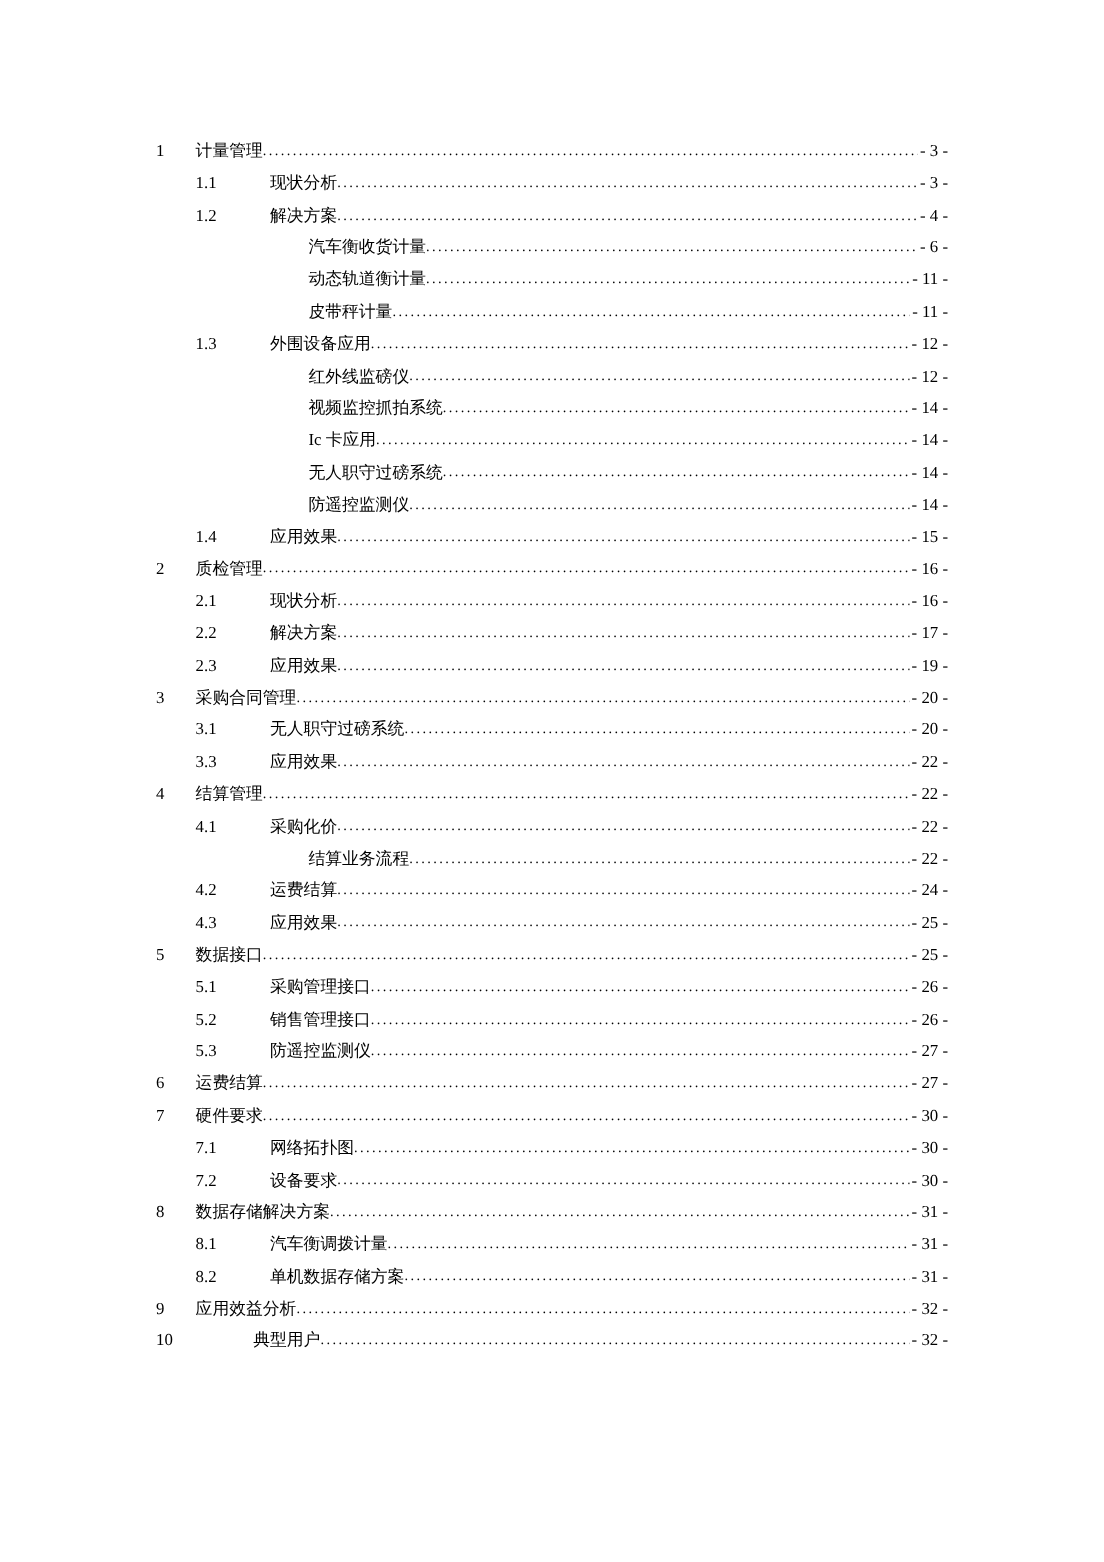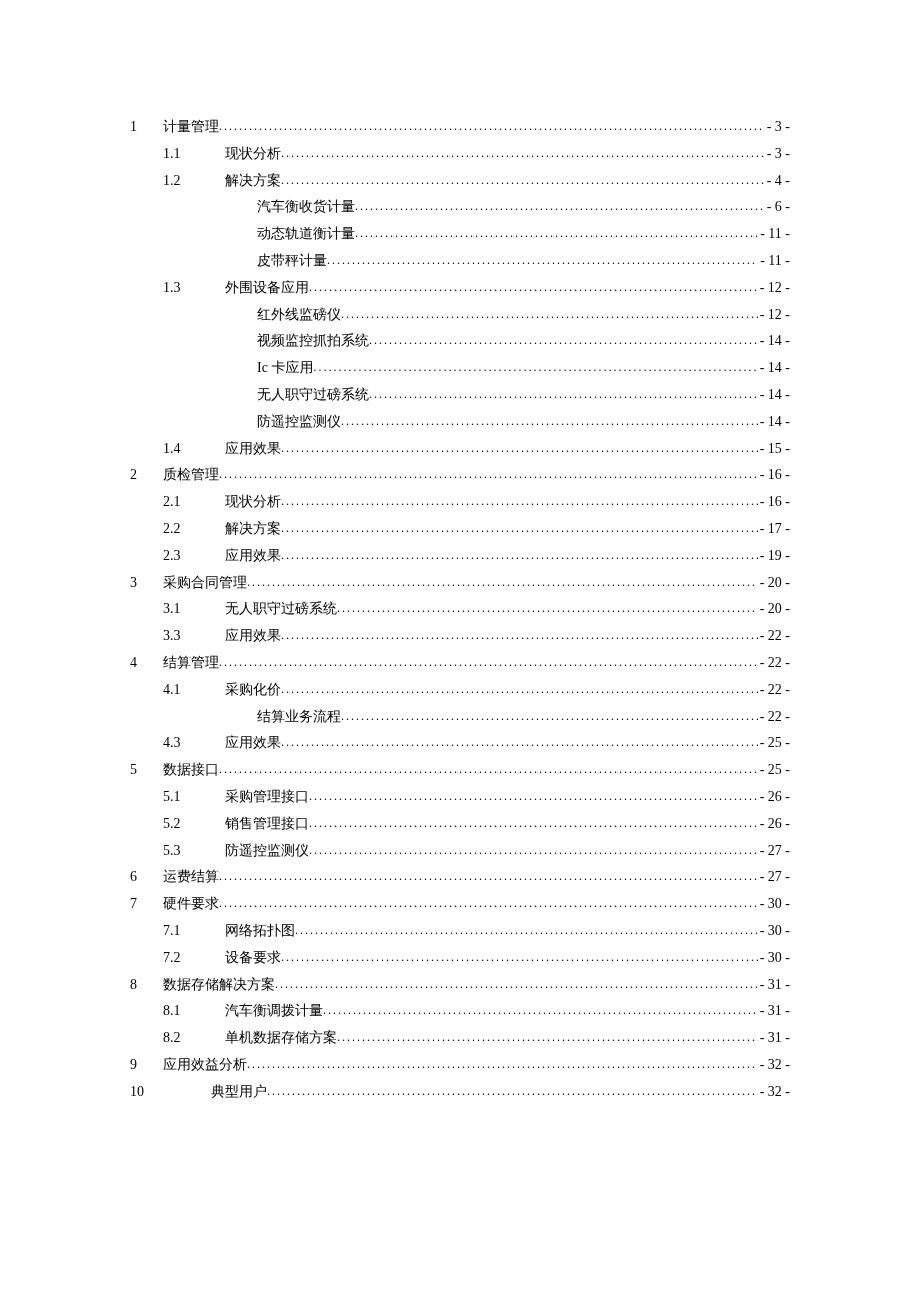--- a/index.html
+++ b/index.html
@@ -214,20 +214,27 @@
     <div class="toc-row l3">
       <span class="num-col c1"></span>
       <span class="num-col c2"></span>
       <span style="display: inline-block; width: 32px;"></span>
       <span class="title-col">结算业务流程</span>
       <span class="dots"></span>
       <span class="page-col">- 22 -</span>
     </div>
     <div class="toc-row l2">
       <span class="num-col c1"></span>
+      <span class="num-col c2">4.2</span>
+      <span class="title-col">运费结算</span>
+      <span class="dots"></span>
+      <span class="page-col">- 24 -</span>
+    </div>
+    <div class="toc-row l2">
+      <span class="num-col c1"></span>
       <span class="num-col c2">4.3</span>
       <span class="title-col">应用效果</span>
       <span class="dots"></span>
       <span class="page-col">- 25 -</span>
     </div>
     <div class="toc-row l1">
       <span class="num-col c1">5</span>
       <span class="title-col">数据接口</span>
       <span class="dots"></span>
       <span class="page-col">- 25 -</span>

